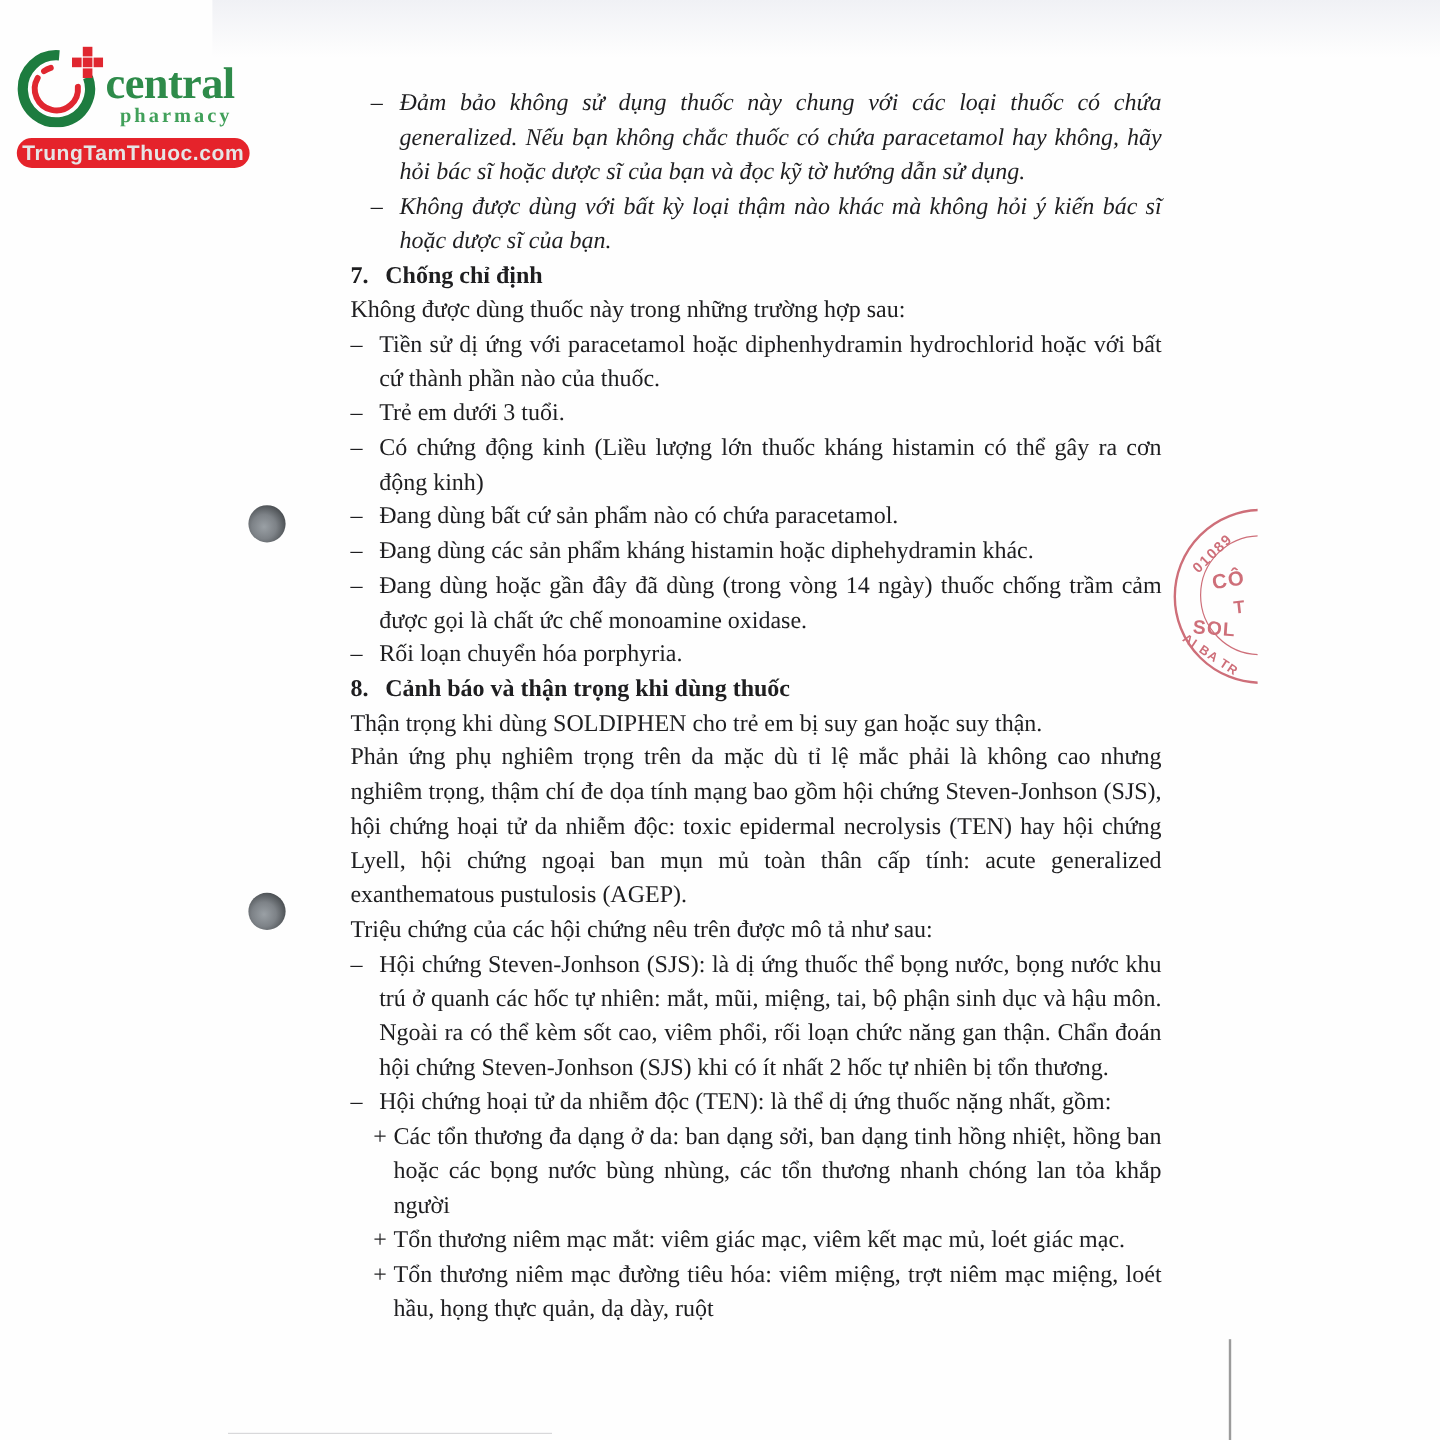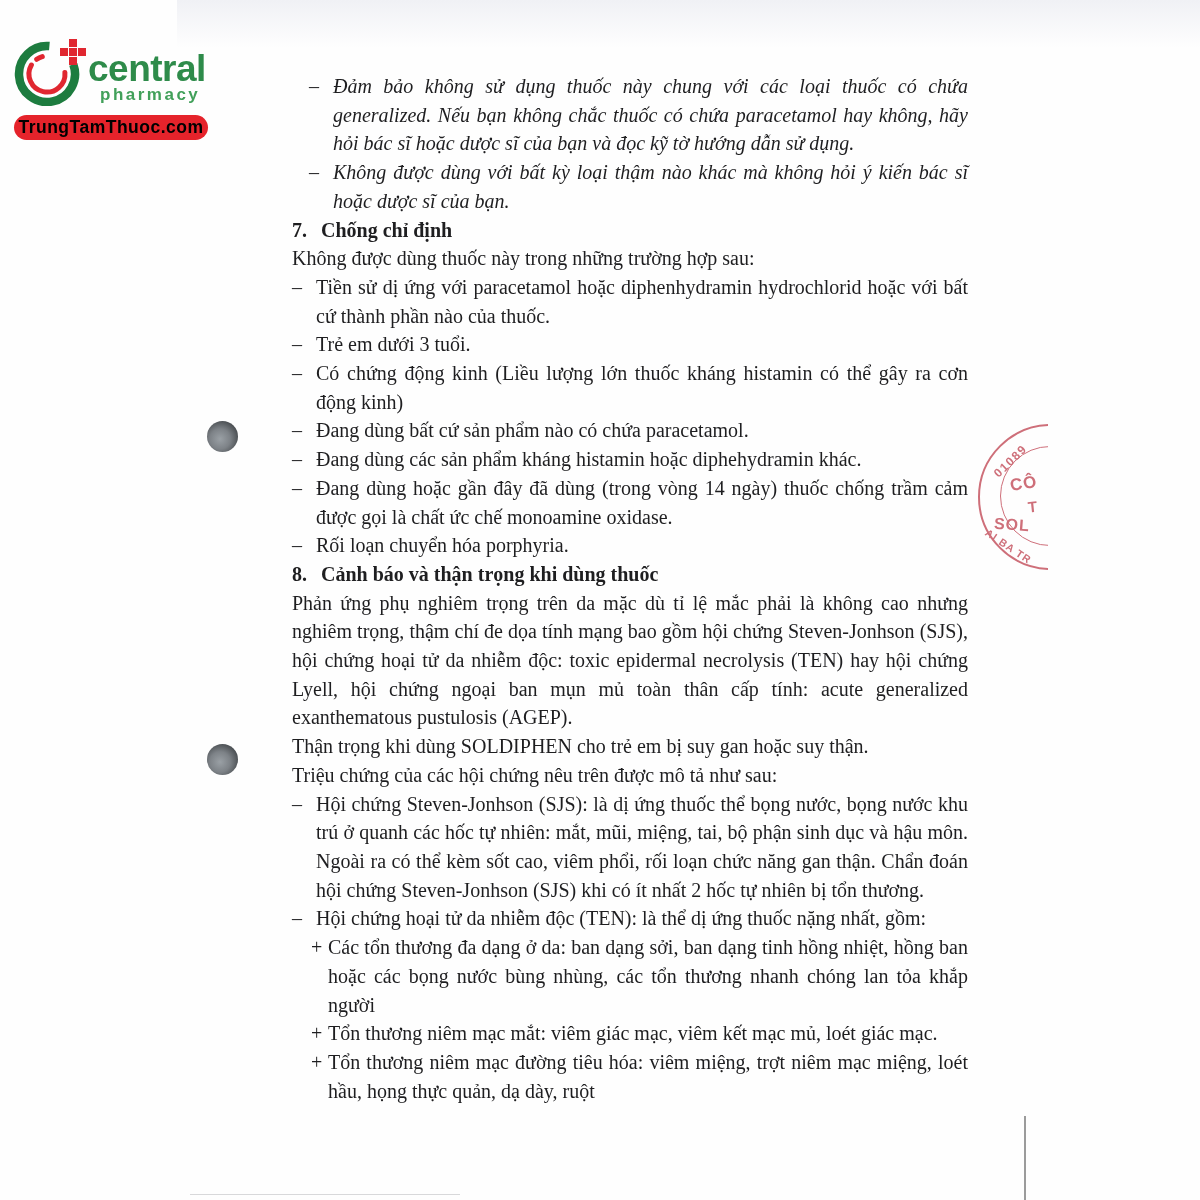--- a/index.html
+++ b/index.html
@@ -6,27 +6,27 @@
   html,body { width:1200px; height:1200px; }
   body { background:#ffffff; font-family:"Liberation Serif","DejaVu Serif",serif; }
   .page { position:relative; width:1200px; height:1200px; background:#fefefe; overflow:hidden; }
 
   
   .scan-tint { position:absolute; left:177px; top:0; width:1023px; height:48px;
     background:linear-gradient(180deg,#f0f1f5 0%, rgba(240,241,245,0) 100%); }
 
   
   .logo { position:absolute; left:14px; top:36px; width:212px; font-family:"Liberation Sans","DejaVu Sans",sans-serif; }
-  .logo-top { display:flex; align-items:center; }
+  .logo-top { display:flex; align-items:flex-end;font-family:Liberation Serif, serif; }
   .logo-mark { flex:0 0 auto; }
   .logo-words { margin-left:2px; margin-top:14px; }
   .logo-brand { font-size:37px; line-height:33px; font-weight:bold; color:#2e8b4a; letter-spacing:-0.5px; }
   .logo-sub { font-size:17px; line-height:18px; font-weight:bold; color:#41a05a; letter-spacing:2.5px; margin-top:1px; margin-left:12px; }
   .logo-pill { margin-top:9px; width:194px; height:25px; background:#e5232b; border-radius:13px;
-    color:#000000; font-weight:bold; font-size:17.5px; line-height:25px; text-align:center; letter-spacing:0.5px; }
+    color:#e5e5e5; font-weight:bold; font-size:17.5px; line-height:25px; text-align:center; letter-spacing:0.5px; }
 
   
   .hole { position:absolute; width:31px; height:31px; border-radius:50%;
     background:radial-gradient(circle at 42% 58%, #9aa0a5 0%, #7d8287 40%, #3a3e41 85%, #26292b 100%); }
   .hole-1 { left:207px; top:421px; }
   .hole-2 { left:207px; top:744px; }
 
   
   .content { position:absolute; left:292px; top:72px; width:676px;
     font-size:20px; line-height:28.7px; color:#1e1e20; }
@@ -132,24 +132,24 @@
     </div>
     <div class="blk bullet">
       <span class="marker">–</span>
       <span class="txt">Rối loạn chuyển hóa porphyria.</span>
     </div>
     <div class="blk heading">
       <span class="marker">8.</span>
       <span class="txt">Cảnh báo và thận trọng khi dùng thuốc</span>
     </div>
     <div class="blk para">
-      <span class="txt">Phản ứng phụ nghiêm trọng trên da mặc dù tỉ lệ mắc phải là không cao nhưng nghiêm trọng, thậm chí đe dọa tính mạng bao gồm hội chứng Steven-Jonhson (SJS), hội chứng hoại tử da nhiễm độc: toxic epidermal necrolysis (TEN) hay hội chứng Lyell, hội chứng ngoại ban mụn mủ toàn thân cấp tính: acute generalized exanthematous pustulosis (AGEP).</span>
+      <span class="txt">Thận trọng khi dùng SOLDIPHEN cho trẻ em bị suy gan hoặc suy thận.</span>
     </div>
     <div class="blk para">
-      <span class="txt">Thận trọng khi dùng SOLDIPHEN cho trẻ em bị suy gan hoặc suy thận.</span>
+      <span class="txt">Phản ứng phụ nghiêm trọng trên da mặc dù tỉ lệ mắc phải là không cao nhưng nghiêm trọng, thậm chí đe dọa tính mạng bao gồm hội chứng Steven-Jonhson (SJS), hội chứng hoại tử da nhiễm độc: toxic epidermal necrolysis (TEN) hay hội chứng Lyell, hội chứng ngoại ban mụn mủ toàn thân cấp tính: acute generalized exanthematous pustulosis (AGEP).</span>
     </div>
     <div class="blk para">
       <span class="txt">Triệu chứng của các hội chứng nêu trên được mô tả như sau:</span>
     </div>
     <div class="blk bullet">
       <span class="marker">–</span>
       <span class="txt">Hội chứng Steven-Jonhson (SJS): là dị ứng thuốc thể bọng nước, bọng nước khu trú ở quanh các hốc tự nhiên: mắt, mũi, miệng, tai, bộ phận sinh dục và hậu môn. Ngoài ra có thể kèm sốt cao, viêm phổi, rối loạn chức năng gan thận. Chẩn đoán hội chứng Steven-Jonhson (SJS) khi có ít nhất 2 hốc tự nhiên bị tổn thương.</span>
     </div>
     <div class="blk bullet">
       <span class="marker">–</span>

